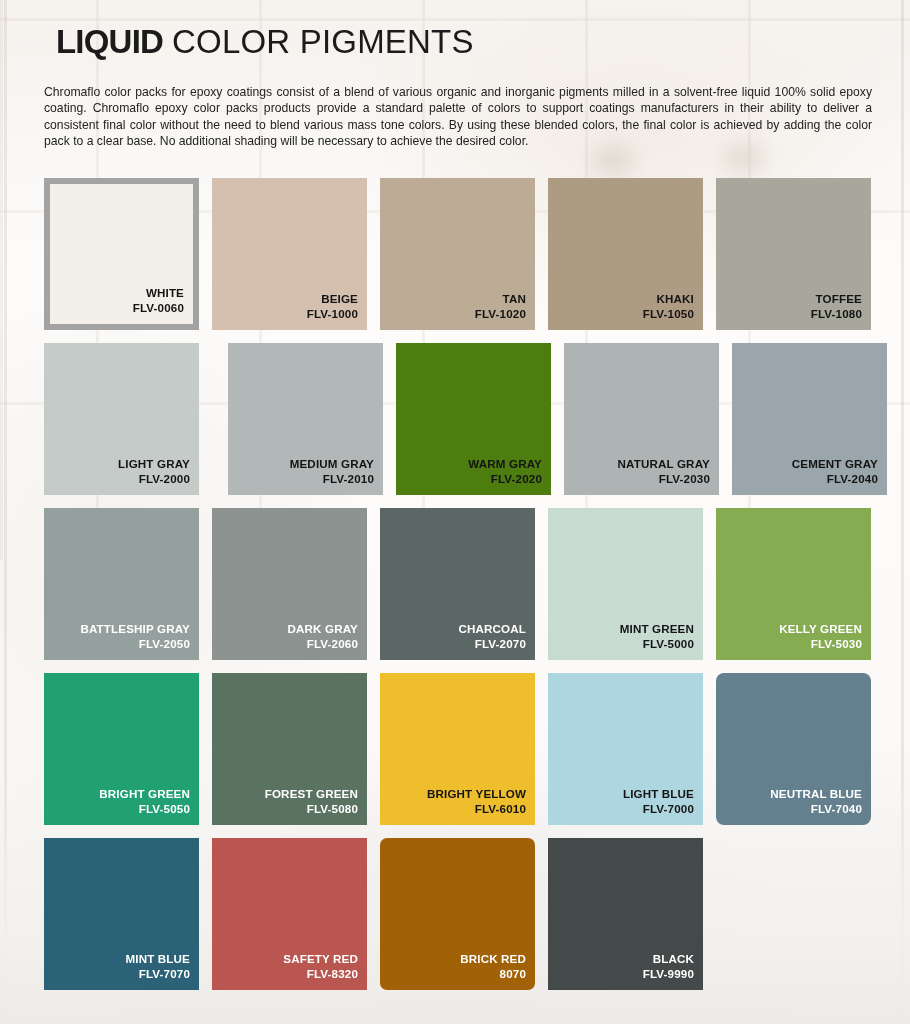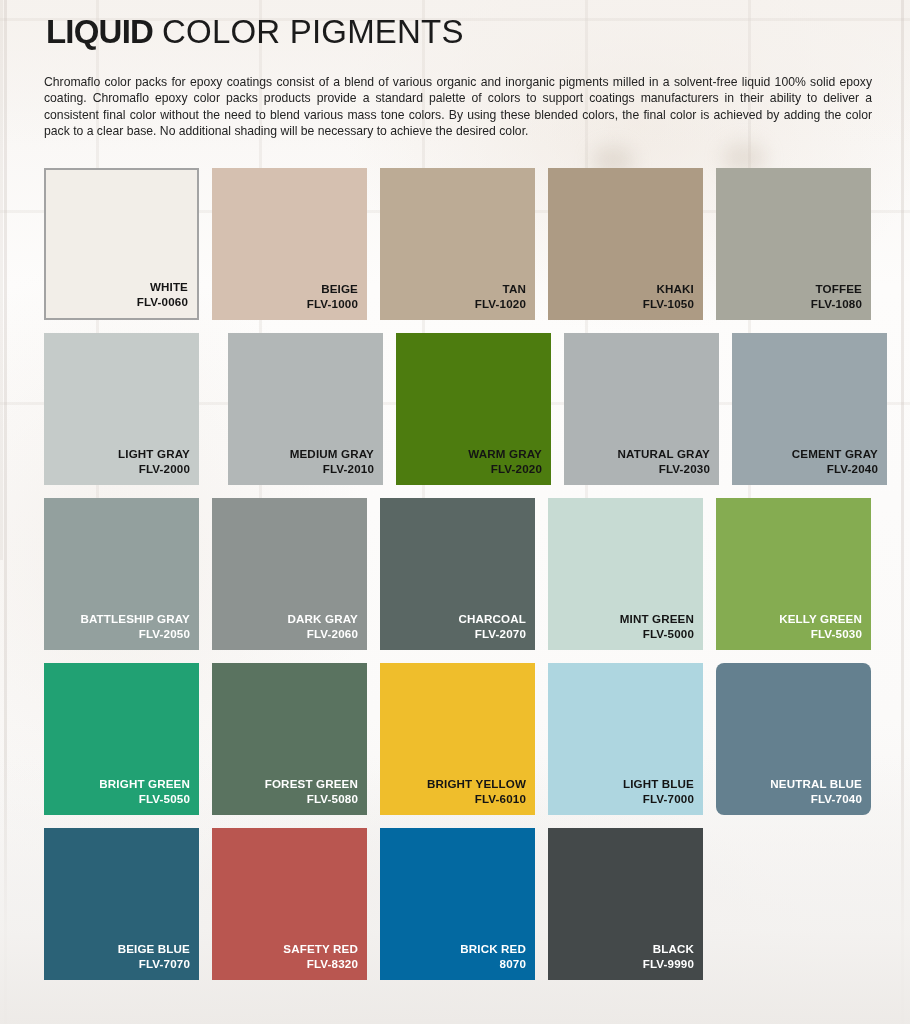--- a/index.html
+++ b/index.html
@@ -75,21 +75,21 @@
   }
 
   
   .content {
     position: relative;
     z-index: 2;
     padding: 0 44px;
   }
 
   h1.title {
-    margin: 2px;
+    margin: 12px;
     padding-top: 10px;
     font-size: 33px;
     line-height: 40px;
     letter-spacing: -0.2px;
     color: #1b1b1b;
     font-weight: 400;
     white-space: nowrap;
   }
   h1.title .bold {
     font-weight: 700;
@@ -122,21 +122,21 @@
     gap: 13px;
   }
   .swatch {
     width: 155px;
     height: 152px;
     position: relative;
     box-sizing: border-box;
     flex: 0 0 auto;
   }
   .swatch.outlined {
-    border: 2px solid #a3a3a3;
+    border: 6px solid #a3a3a3;
   }
   .swatch .labels {
     position: absolute;
     right: 9px;
     bottom: 9px;
     text-align: right;
     line-height: 15px;
   }
   .swatch .name {
     display: block;
@@ -302,31 +302,31 @@
           <div class="swatch light-text" style="background: rgb(100, 128, 143); border-radius: 8px;">
             <div class="labels">
               <span class="name">NEUTRAL BLUE</span>
               <span class="code">FLV-7040</span>
             </div>
           </div>
         </div>
         <div class="row">
           <div class="swatch light-text" style="background: rgb(43, 98, 119);">
             <div class="labels">
-              <span class="name">BEIGE BLUE</span>
+              <span class="name">MINT BLUE</span>
               <span class="code">FLV-7070</span>
             </div>
           </div>
           <div class="swatch light-text" style="background: rgb(185, 86, 80);">
             <div class="labels">
               <span class="name">SAFETY RED</span>
               <span class="code">FLV-8320</span>
             </div>
           </div>
-          <div class="swatch light-text" style="background: #0369a1;">
+          <div class="swatch light-text" style="background: #a16207; border-radius: 7px;">
             <div class="labels">
               <span class="name">BRICK RED</span>
               <span class="code">8070</span>
             </div>
           </div>
           <div class="swatch light-text" style="background: rgb(68, 73, 74);">
             <div class="labels">
               <span class="name">BLACK</span>
               <span class="code">FLV-9990</span>
             </div>

